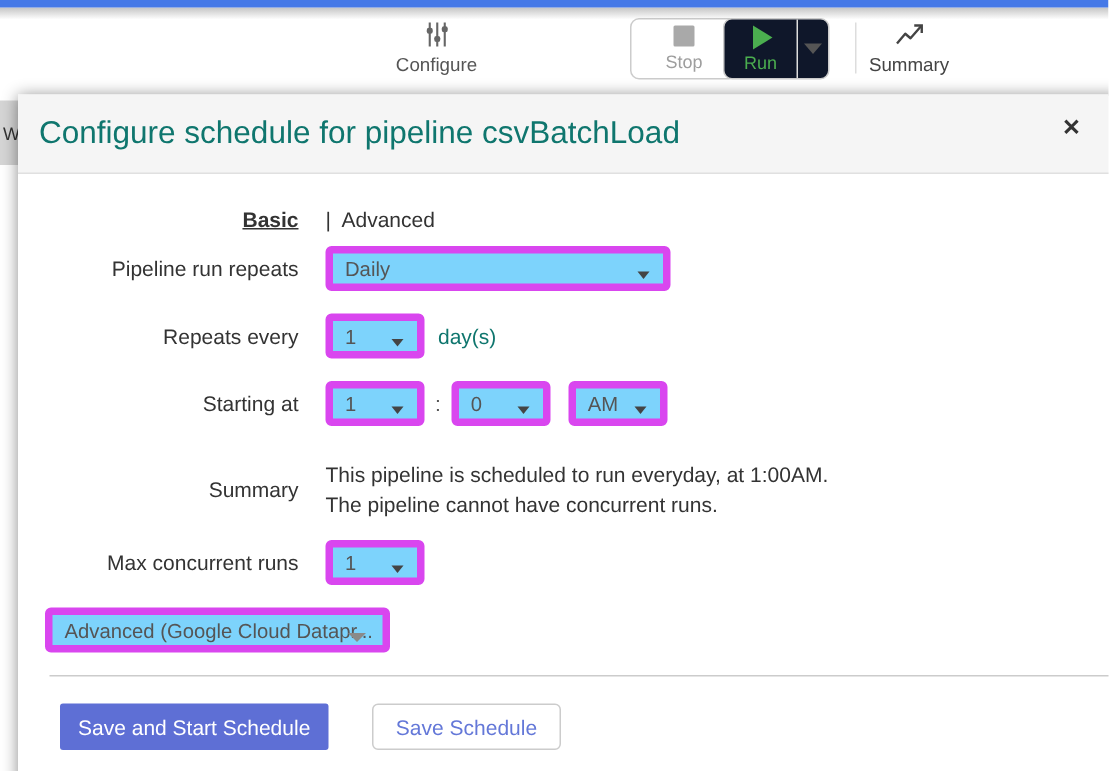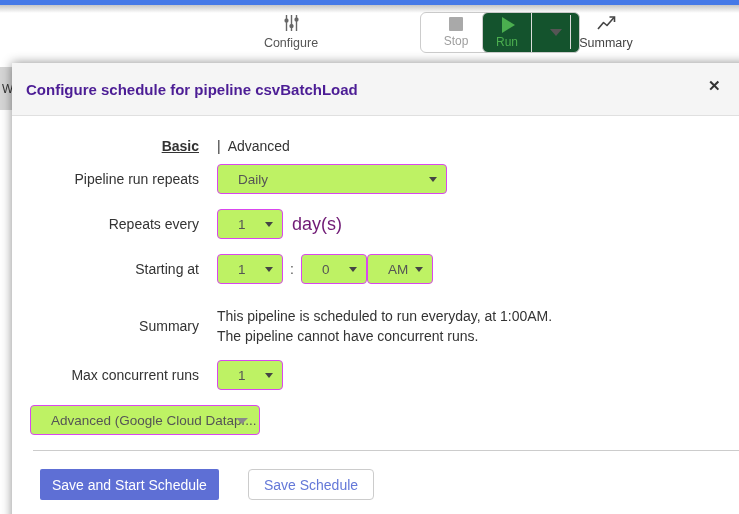--- a/index.html
+++ b/index.html
@@ -23,66 +23,66 @@
   .cell-schedule .tlabel { color:#333; }
   .cell-summary   { left:575px; width:62px; }
   .cell-summary .tlabel { color:#444; }
 
   .stop-btn { position:absolute; left:420px; top:7px; width:72px; height:41px; box-sizing:border-box;
     border:1px solid #ccc; border-radius:6px; background:#fff; display:flex; flex-direction:column;
     align-items:center; justify-content:center; cursor:default; }
   .stop-square { width:14px; height:14px; background:#A9A9A9; border-radius:1px; }
   .stop-label { font-size:12px; color:#9E9E9E; margin-top:3px; }
 
-  .run-group { position:absolute; left:482px; top:7px; width:98px; height:41px; box-sizing:border-box;
-    border:1px solid #ccc; border-radius:6px; background:#14532d; display:flex; }
+  .run-group { position:absolute; left:482px; top:7px; width:71px; height:41px; box-sizing:border-box;
+    border:1px solid #ccc; border-radius:6px; background:#0f172a; display:flex; }
   .run-main { width:48px; display:flex; flex-direction:column; align-items:center; justify-content:center;
     border-right:1px solid #ddd; cursor:pointer; }
   .play-triangle { width:0; height:0; border-left:13px solid #4BAE4F; border-top:8px solid transparent; border-bottom:8px solid transparent; margin-left:3px; }
   .run-label { font-size:12px; color:#4BAE4F; margin-top:2px; }
   .run-caret-zone { flex:1; display:flex; align-items:center; justify-content:center; cursor:pointer; }
   .tri-down { width:0; height:0; border-left:6px solid transparent; border-right:6px solid transparent; border-top:7px solid #555; }
 
   .toolbar-sep { position:absolute; left:570px; top:10px; width:1px; height:34px; background:#ddd; }
 
   
   .bg-tab { position:absolute; left:0; top:67px; width:22px; height:43px; background:#D5D5D5; z-index:7;
     box-sizing:border-box; padding:15px 0 0 2px; font-size:12px; color:#333; overflow:hidden; white-space:nowrap; }
 
   
   .modal { position:absolute; left:12px; top:63px; width:736px; height:470px; background:#fff; z-index:10;
     box-shadow:0 0 10px rgba(0,0,0,0.45); }
   .modal-header { height:52px; background:#F5F5F5; border-bottom:1px solid #E0E0E0; display:flex; align-items:center;
     padding-left:14px; position:relative; }
-  .modal-title { font-size:15px; font-weight:700; color:#4c1d95; }
+  .modal-title { font-size:21px; font-weight:400; color:#0f766e; }
   .modal-close { position:absolute; left:696px; top:15px; font-size:15px; font-weight:700; color:#333; cursor:pointer; line-height:1; }
 
   .modal-body { padding-top:22px; }
   .form-row { display:flex; align-items:center; margin-bottom:15px; }
   .label-col { width:187px; flex-shrink:0; text-align:right; font-size:14px; color:#333; }
   .ctrl-col { margin-left:18px; display:flex; align-items:center; }
 
   .tabs-row { margin-bottom:10px; }
   .tab-basic { font-weight:700; text-decoration:underline; color:#333; font-size:14px; cursor:pointer; }
   .tab-pipe { color:#333; font-size:14px; }
   .tab-advanced { color:#333; font-size:14px; margin-left:7px; cursor:pointer; }
 
-  .select { box-sizing:border-box; height:30px; background:#bef264; border:1px solid #d946ef; border-radius:4px;
-    position:relative; display:flex; align-items:center; padding:0 24px 0 20px; font-size:13.5px; color:#555;
+  .select { box-sizing:border-box; height:30px; background:#7dd3fc; border:5px solid #d946ef; border-radius:4px;
+    position:relative; display:flex; align-items:center; padding:0 24px 0 8px; font-size:13.5px; color:#555;
     cursor:pointer; white-space:nowrap; overflow:hidden; }
   .select .caret { position:absolute; right:9px; top:12px; width:0; height:0;
     border-left:4px solid transparent; border-right:4px solid transparent; border-top:5px solid #444; }
   .select.big-caret { padding-right:30px; }
   .select.big-caret .caret { right:11px; top:12px; border-left-width:6px; border-right-width:6px; border-top-width:6px; border-top-color:#8a8a8a; }
   .w230 { width:230px; }
   .w66  { width:66px; }
 
-  .suffix-text { margin-left:9px; font-size:18px; color:#701a75;text-align:right; }
+  .suffix-text { margin-left:9px; font-size:14px; color:#0f766e;text-align:right; }
   .colon-text { margin:0 7px; font-size:14px; color:#555; }
-  .ml12 { }
+  .ml12 { margin-left:12px; }
 
   .row-starting { margin-bottom:22px; }
   .summary-row { margin-bottom:14px; }
   .summary-text { font-size:14px; color:#333; line-height:20px; }
 
   .divider { margin-left:21px; margin-top:9px; height:1px; background:#ccc; }
 
   .buttons-row { margin-top:18px; padding-left:28px; display:flex; align-items:center; }
   .btn-primary { height:31px; padding:0 12px; background:#5E6FD5; color:#fff; border:none; border-radius:2px;
     font-size:14px; font-family:"Liberation Sans", sans-serif; cursor:pointer; }

